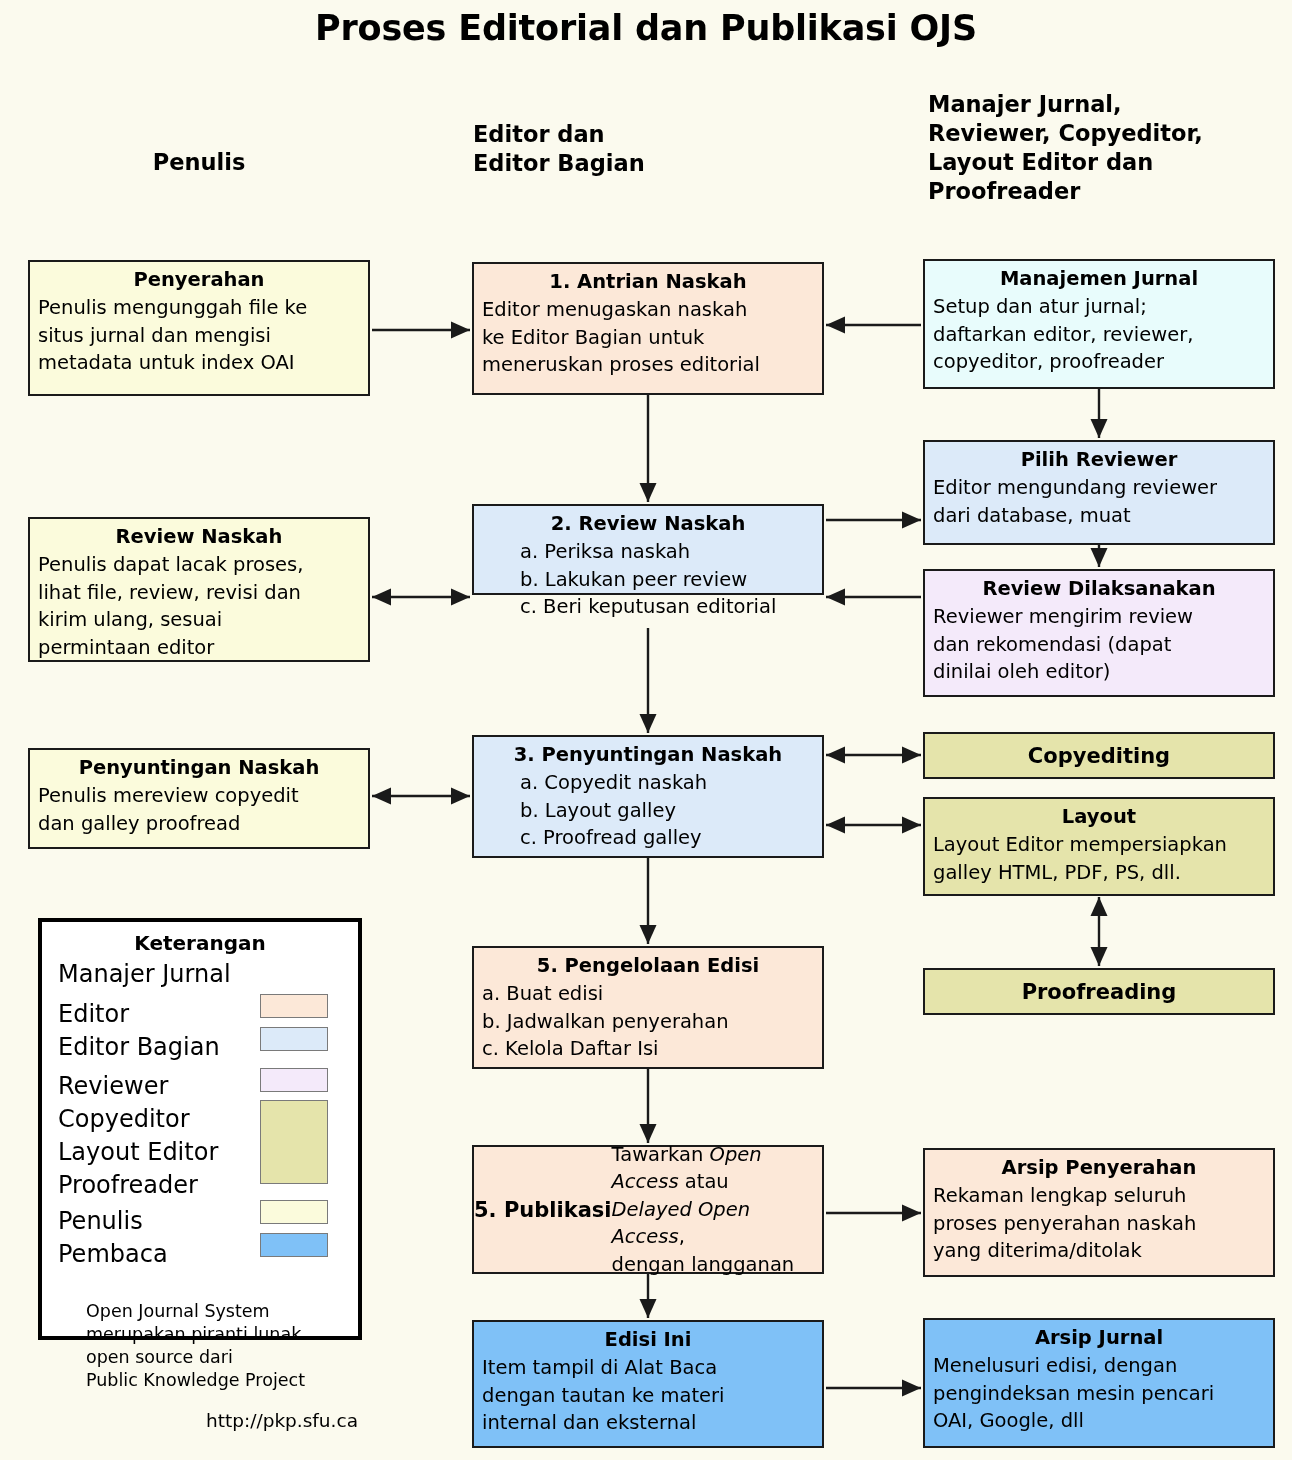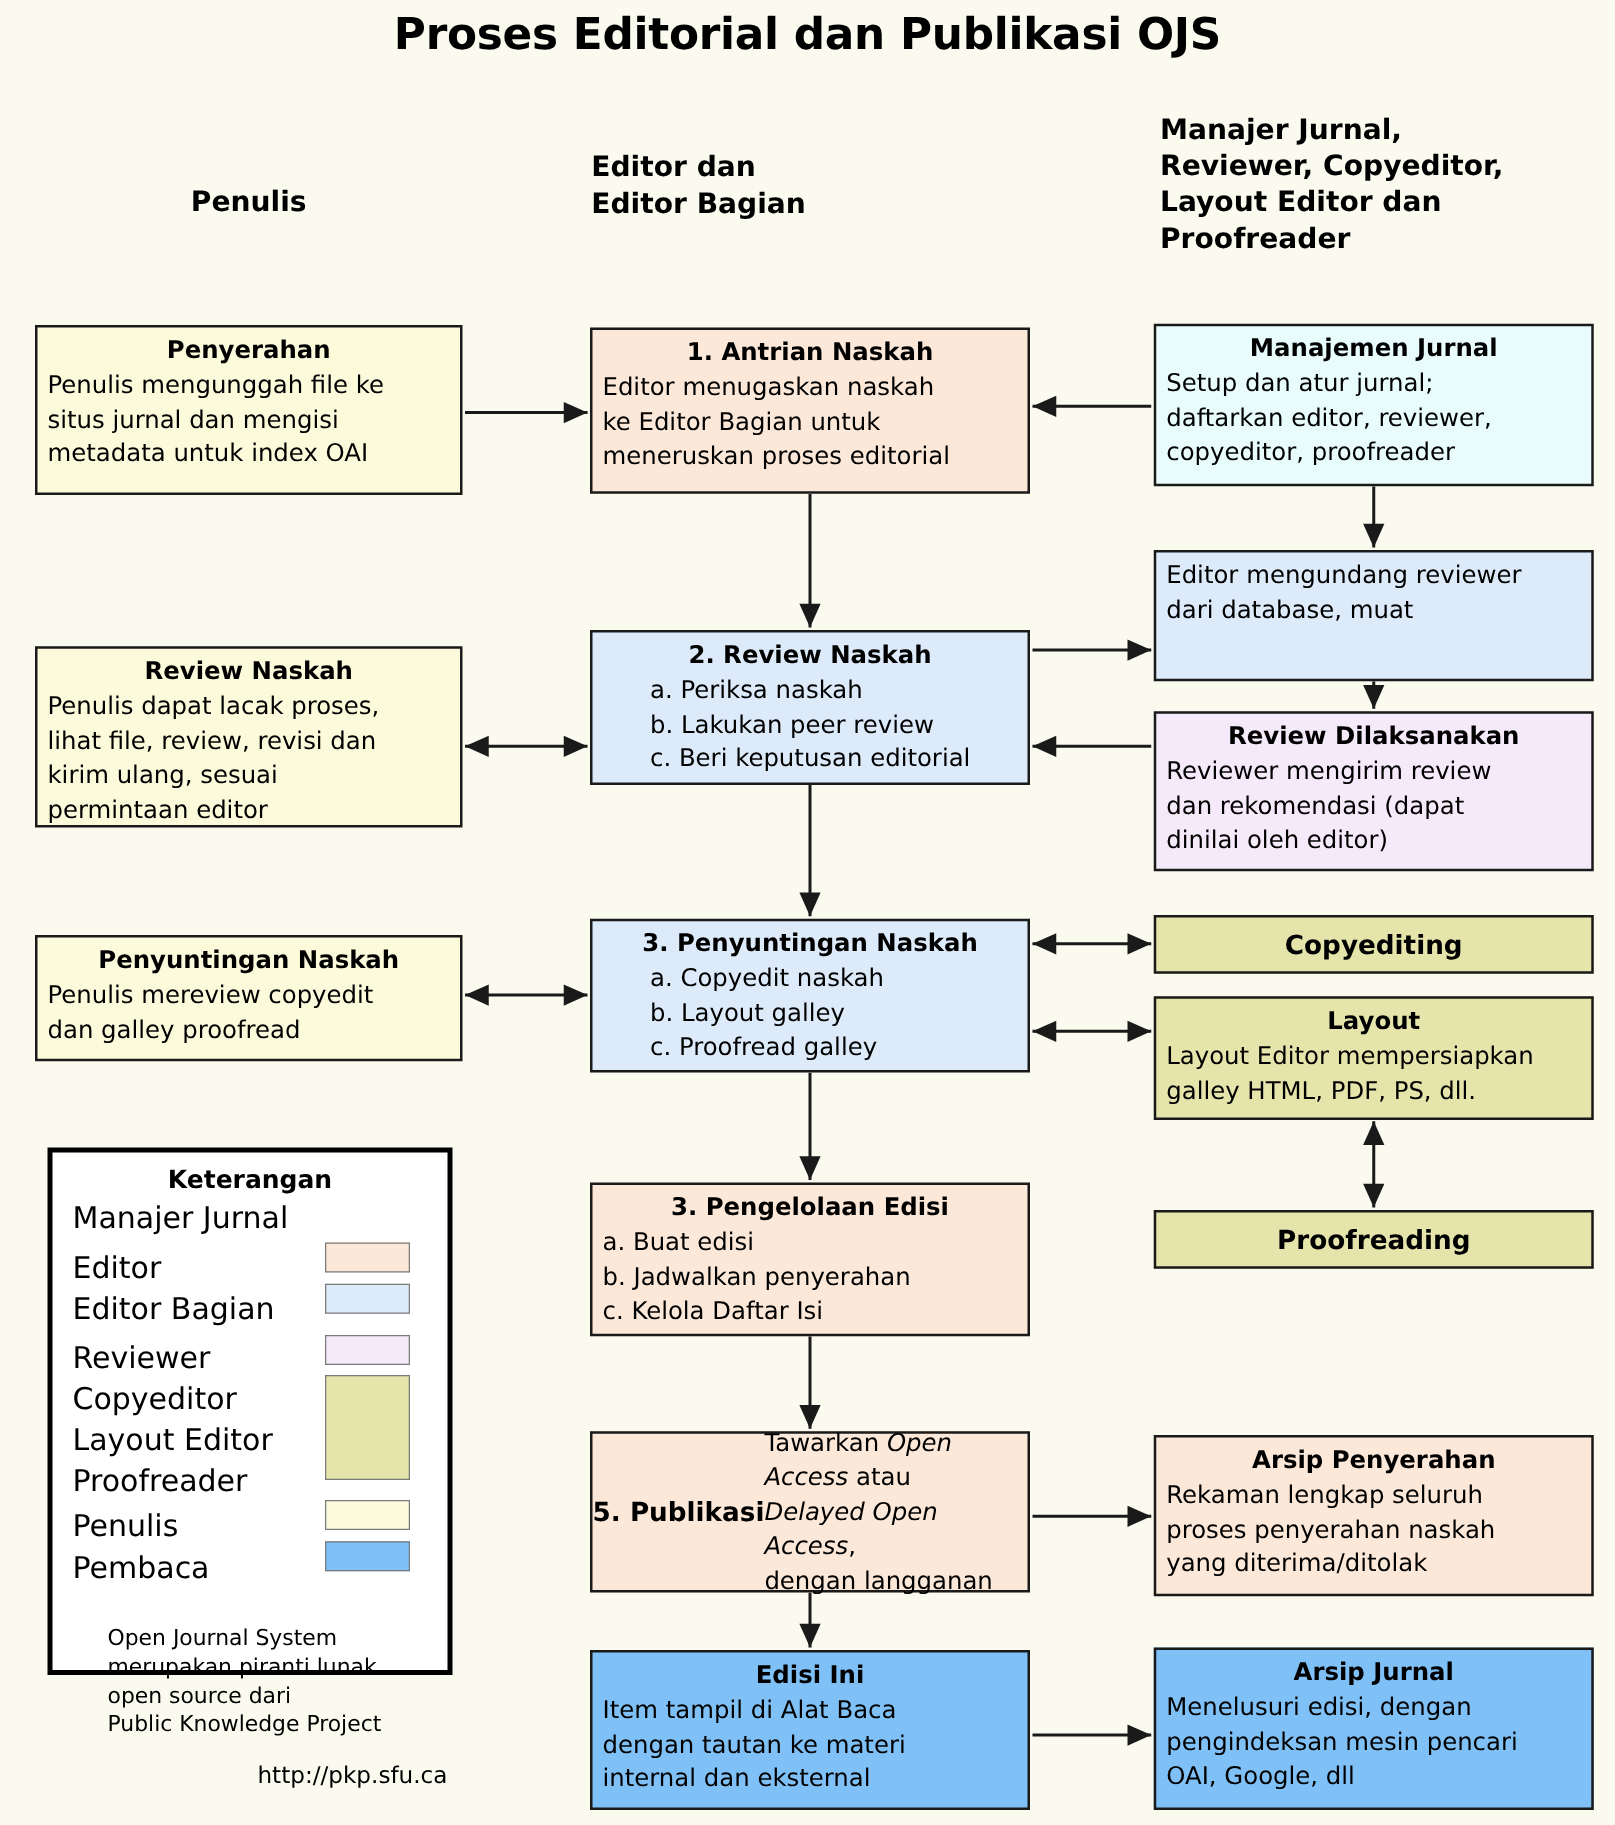--- a/index.html
+++ b/index.html
@@ -225,23 +225,24 @@
       </div>
       <div class="box" style="left: 923px; top: 259px; width: 352px; height: 130px; background: rgb(232, 252, 252);">
         <span class="bt">Manajemen Jurnal</span>
         <span class="bb">Setup dan atur jurnal;<br>daftarkan editor, reviewer,<br>copyeditor, proofreader</span>
       </div>
       <div class="box" style="left: 28px; top: 517px; width: 342px; height: 145px; background: rgb(251, 251, 220);">
         <span class="bt">Review Naskah</span>
         <span class="bb">Penulis dapat lacak proses,<br>lihat file, review, revisi dan<br>kirim ulang, sesuai<br>permintaan editor</span>
       </div>
       <div class="box" style="left: 923px; top: 440px; width: 352px; height: 105px; background: rgb(220, 234, 249);">
+        <span class="bt">Pilih Reviewer</span>
         <span class="bb">Editor mengundang reviewer<br>dari database, muat</span>
       </div>
-      <div class="box" style="left: 472px; top: 504px; width: 352px; height: 124px; background: rgb(220, 234, 249);">
+      <div class="box" style="left: 472px; top: 504px; width: 352px; height: 91px; background: rgb(220, 234, 249);">
         <span class="bt">2. Review Naskah</span>
         <span class="bb centerlist">a. Periksa naskah<br>b. Lakukan peer review<br>c. Beri keputusan editorial</span>
       </div>
       <div class="box" style="left: 923px; top: 569px; width: 352px; height: 128px; background: rgb(244, 234, 250);">
         <span class="bt">Review Dilaksanakan</span>
         <span class="bb">Reviewer mengirim review<br>dan rekomendasi (dapat<br>dinilai oleh editor)</span>
       </div>
       <div class="box" style="left: 28px; top: 748px; width: 342px; height: 101px; background: rgb(251, 251, 220);">
         <span class="bt">Penyuntingan Naskah</span>
         <span class="bb">Penulis mereview copyedit<br>dan galley proofread</span>
@@ -254,21 +255,21 @@
         <span class="bt">Copyediting</span>
       </div>
       <div class="box" style="left: 923px; top: 797px; width: 352px; height: 99px; background: rgb(229, 228, 171);">
         <span class="bt">Layout</span>
         <span class="bb">Layout Editor mempersiapkan<br>galley HTML, PDF, PS, dll.</span>
       </div>
       <div class="box titleonly" style="left: 923px; top: 968px; width: 352px; height: 47px; background: rgb(229, 228, 171);">
         <span class="bt">Proofreading</span>
       </div>
       <div class="box" style="left: 472px; top: 946px; width: 352px; height: 123px; background: rgb(252, 232, 216);">
-        <span class="bt">3. Pengelolaan Edisi</span>
+        <span class="bt">5. Pengelolaan Edisi</span>
         <span class="bb">a. Buat edisi<br>b. Jadwalkan penyerahan<br>c. Kelola Daftar Isi</span>
       </div>
       <div class="box titleonly" style="left: 472px; top: 1145px; width: 352px; height: 129px; background: rgb(252, 232, 216);">
         <span class="bt">5. Publikasi</span>
         <span class="bb">Tawarkan <i>Open Access</i> atau<br><i>Delayed Open Access</i>,<br>dengan langganan</span>
       </div>
       <div class="box" style="left: 923px; top: 1148px; width: 352px; height: 129px; background: rgb(252, 232, 216);">
         <span class="bt">Arsip Penyerahan</span>
         <span class="bb">Rekaman lengkap seluruh<br>proses penyerahan naskah<br>yang diterima/ditolak</span>
       </div>

